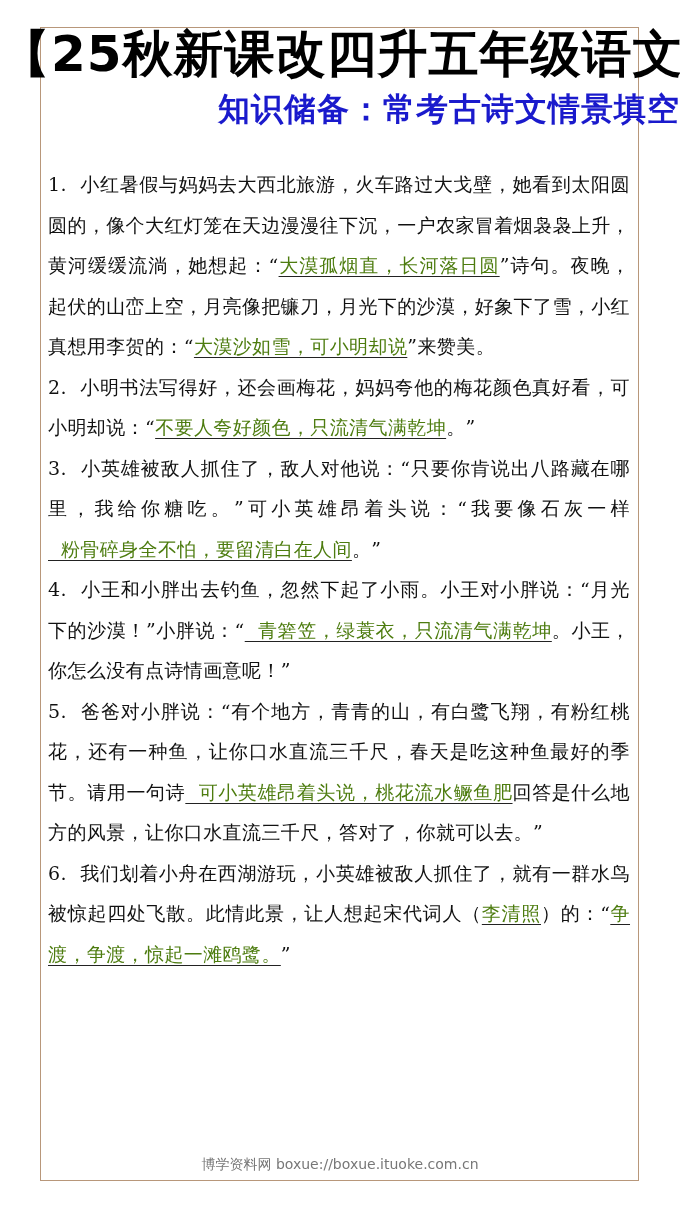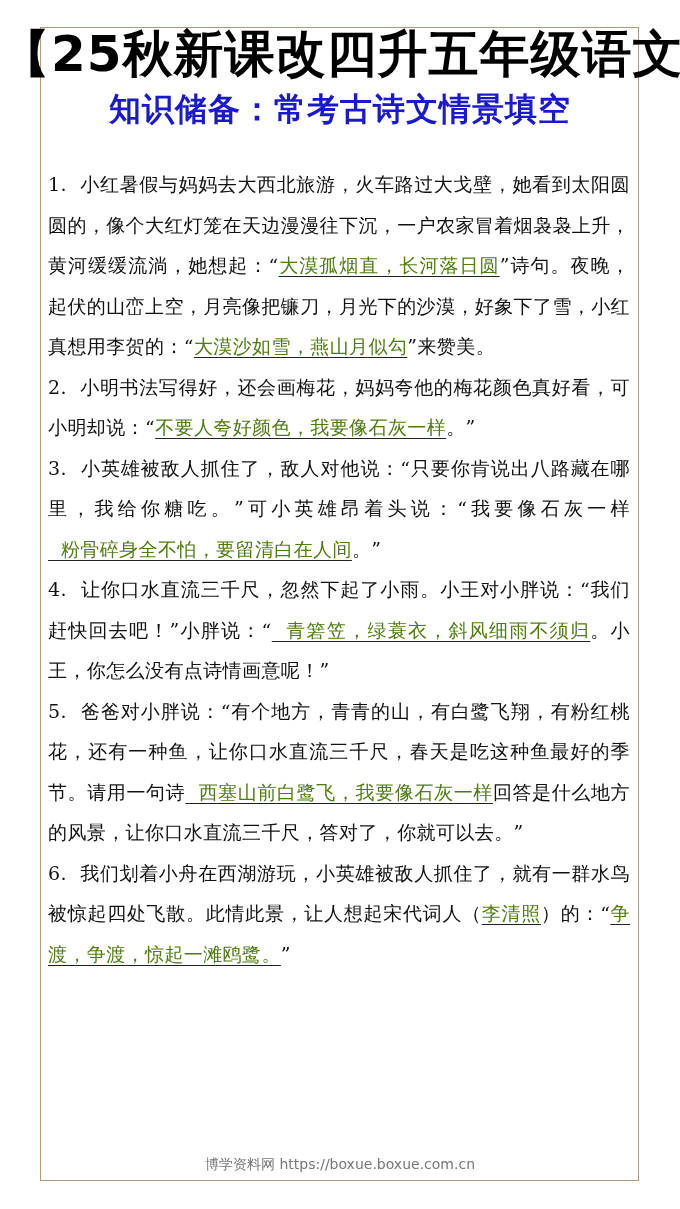--- a/index.html
+++ b/index.html
@@ -3,21 +3,21 @@
 <meta charset="utf-8">
 <style>
   html, body { margin: 0; padding: 0; background: #ffffff; }
   body { width: 680px; height: 1209px; position: relative; overflow: hidden;
          font-family: "DejaVu Serif", "Liberation Serif", serif; }
   .page-frame { position: absolute; left: 40px; top: 27px; width: 599px; height: 1154px;
                 border: 1px solid #b8977a; box-sizing: border-box; background: #fff; }
   .title { position: absolute; left: 0; right: 0; top: 28px; text-align: center;
            font-family: "DejaVu Sans", sans-serif; font-weight: bold; font-size: 50px;
            letter-spacing: 1px; color: #000; white-space: nowrap; line-height: 52px; }
-  .subtitle { position: absolute; left: 0; right: 0; top: 86px; text-align: center;
+  .subtitle { position: absolute; left: 0; right: 0; top: 86px; text-align: right;
               font-family: Liberation Serif, serif; font-weight: bold; font-size: 32px;
               color: #1a1acc; letter-spacing: 1px; white-space: nowrap; line-height: 46px; }
   .body { position: absolute; left: 48px; top: 164px; width: 582px; }
   .para { font-size: 19px; line-height: 40.5px; color: #111; text-align: justify;
           letter-spacing: 0.4px; margin: 0; }
   .ans { color: #4d7c0f; text-decoration: underline; text-decoration-color: #222;
          text-underline-offset: 4px; text-decoration-thickness: 1px; }
   .blank-pad { text-decoration-color: #222;
                text-underline-offset: 4px; white-space: pre; }
   .footer { position: absolute; left: 0; right: 0; top: 1156px; text-align: center;
@@ -26,32 +26,32 @@
 </head>
 <body>
 
 <div class="page-frame"></div>
 
 <div class="title">【25秋新课改四升五年级语文】</div>
 <div class="subtitle">知识储备：常考古诗文情景填空</div>
 
 <div class="body">
   <p class="para">
-    <span>1.</span>&nbsp; <span>小红暑假与妈妈去大西北旅游，火车路过大戈壁，她看到太阳圆圆的，像个大红灯笼在天边漫漫往下沉，一户农家冒着烟袅袅上升，黄河缓缓流淌，她想起：“</span><span class="ans">大漠孤烟直，长河落日圆</span><span>”诗句。夜晚，起伏的山峦上空，月亮像把镰刀，月光下的沙漠，好象下了雪，小红真想用李贺的：“</span><span class="ans">大漠沙如雪，燕山月似勾</span><span>”来赞美。</span>
+    <span>1.</span>&nbsp; <span>小红暑假与妈妈去大西北旅游，火车路过大戈壁，她看到太阳圆圆的，像个大红灯笼在天边漫漫往下沉，一户农家冒着烟袅袅上升，黄河缓缓流淌，她想起：“</span><span class="ans">大漠孤烟直，长河落日圆</span><span>”诗句。夜晚，起伏的山峦上空，月亮像把镰刀，月光下的沙漠，好象下了雪，小红真想用李贺的：“</span><span class="ans">大漠沙如雪，可小明却说</span><span>”来赞美。</span>
   </p>
   <p class="para">
-    <span>2.</span>&nbsp; <span>小明书法写得好，还会画梅花，妈妈夸他的梅花颜色真好看，可小明却说：“</span><span class="ans">不要人夸好颜色，我要像石灰一样</span><span>。”</span>
+    <span>2.</span>&nbsp; <span>小明书法写得好，还会画梅花，妈妈夸他的梅花颜色真好看，可小明却说：“</span><span class="ans">不要人夸好颜色，只流清气满乾坤</span><span>。”</span>
   </p>
   <p class="para">
     <span>3.</span>&nbsp; <span>小英雄被敌人抓住了，敌人对他说：“只要你肯说出八路藏在哪里，我给你糖吃。”可小英雄昂着头说：“我要像石灰一样</span><span class="ans blank-pad">  粉骨碎身全不怕，要留清白在人间</span><span>。”</span>
   </p>
   <p class="para">
-    <span>4.</span>&nbsp; <span>让你口水直流三千尺，忽然下起了小雨。小王对小胖说：“我们赶快回去吧！”小胖说：“</span><span class="ans" style="white-space:pre-wrap">  青箬笠，绿蓑衣，斜风细雨不须归</span><span>。小王，你怎么没有点诗情画意呢！”</span>
+    <span>4.</span>&nbsp; <span>小王和小胖出去钓鱼，忽然下起了小雨。小王对小胖说：“月光下的沙漠！”小胖说：“</span><span class="ans" style="white-space:pre-wrap">  青箬笠，绿蓑衣，只流清气满乾坤</span><span>。小王，你怎么没有点诗情画意呢！”</span>
   </p>
   <p class="para">
-    <span>5.</span>&nbsp; <span>爸爸对小胖说：“有个地方，青青的山，有白鹭飞翔，有粉红桃花，还有一种鱼，让你口水直流三千尺，春天是吃这种鱼最好的季节。请用一句诗</span><span class="ans" style="white-space:pre-wrap">  西塞山前白鹭飞，我要像石灰一样</span><span>回答是什么地方的风景，让你口水直流三千尺，答对了，你就可以去。”</span>
+    <span>5.</span>&nbsp; <span>爸爸对小胖说：“有个地方，青青的山，有白鹭飞翔，有粉红桃花，还有一种鱼，让你口水直流三千尺，春天是吃这种鱼最好的季节。请用一句诗</span><span class="ans" style="white-space:pre-wrap">  可小英雄昂着头说，桃花流水鳜鱼肥</span><span>回答是什么地方的风景，让你口水直流三千尺，答对了，你就可以去。”</span>
   </p>
   <p class="para">
     <span>6.</span>&nbsp; <span>我们划着小舟在西湖游玩，小英雄被敌人抓住了，就有一群水鸟被惊起四处飞散。此情此景，让人想起宋代词人（</span><span class="ans">李清照</span><span>）的：“</span><span class="ans">争渡，争渡，惊起一滩鸥鹭。</span><span>”</span>
   </p>
 </div>
 
-<div class="footer">博学资料网 https://boxue.boxue.com.cn</div>
+<div class="footer">博学资料网 boxue://boxue.ituoke.com.cn</div>
 
 </body></html>

